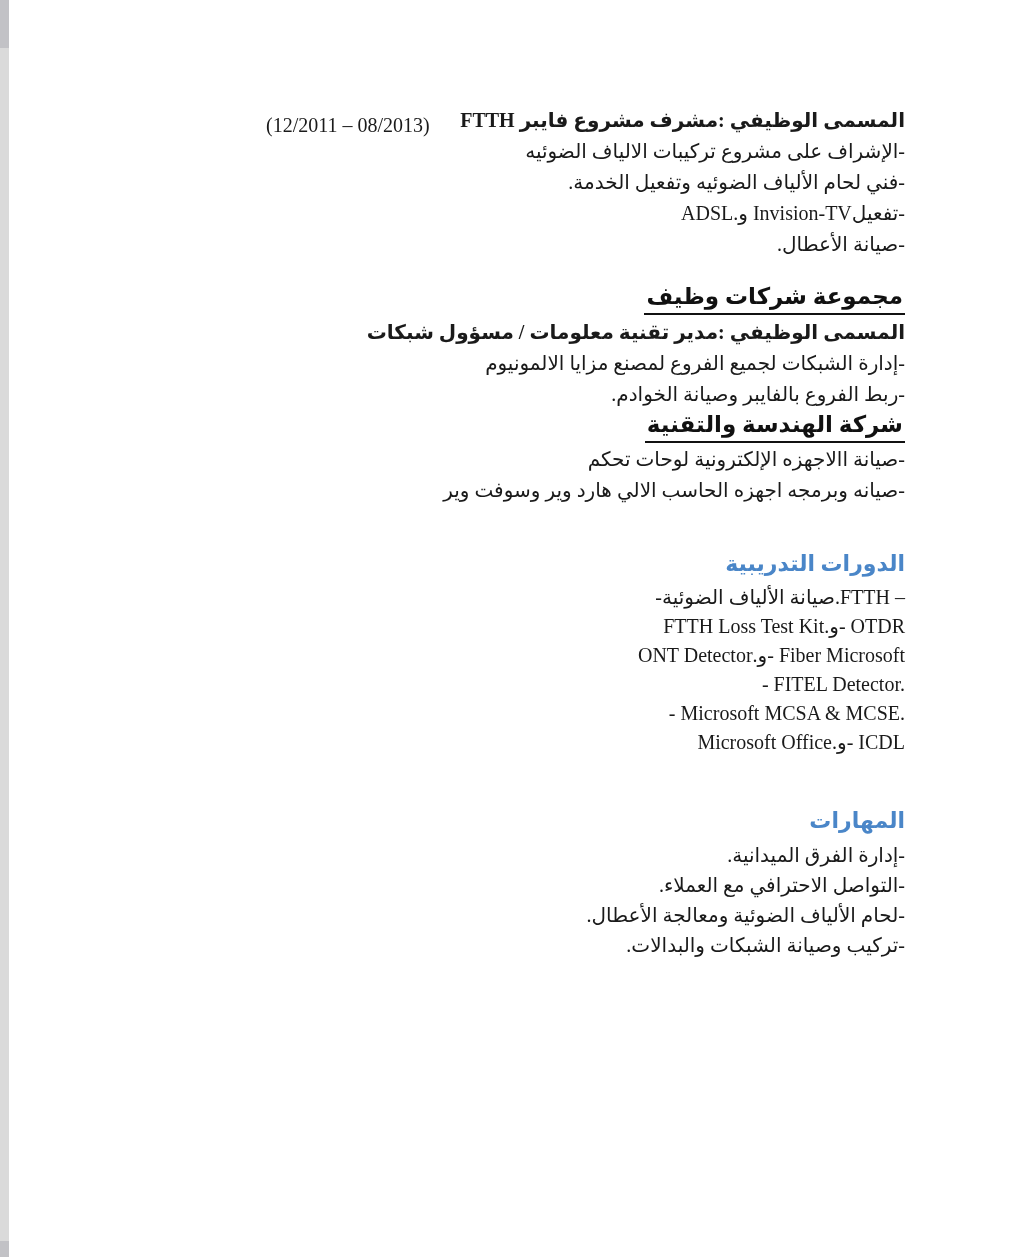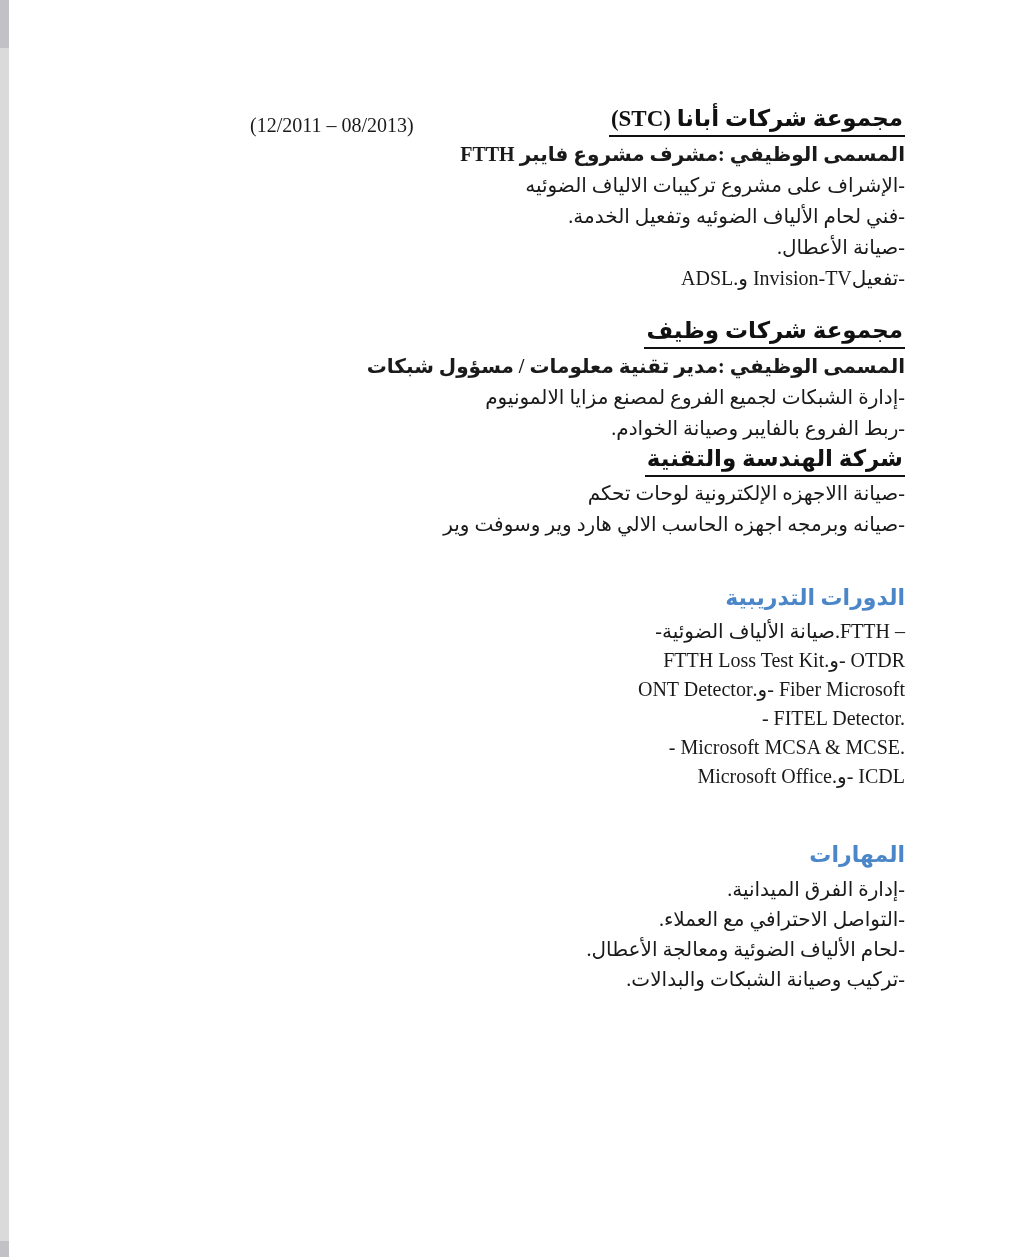--- a/index.html
+++ b/index.html
@@ -28,21 +28,21 @@
   .sec-eng{}
   .sec-courses{margin-top:41px;}
   .sec-skills{margin-top:47px;}
 
   .head-row{position:relative;line-height:34px;}
   .head{font-size:23px;font-weight:700;color:#111;}
   .head.u{display:inline-block;border-bottom:2px solid #111;padding:0 2px 1px 2px;line-height:30px;}
   .head.blue{color:var(--blue,#4a86c8);font-size:22px;}
 
   .date{
-    position:absolute;left:4px;top:4px;
+    position:absolute;left:20px;top:4px;
     font-size:20px;font-weight:400;color:#1a1a1a;
     direction:ltr;text-align:left;white-space:nowrap;
   }
   .subtitle{font-size:20px;font-weight:700;line-height:32px;white-space:nowrap;}
   .line{font-size:20px;line-height:31px;white-space:nowrap;}
   .sec-courses .line{line-height:29px;text-align:right;}
   .sec-skills .line{line-height:30px;}
 </style>
 </head>
 <body>
@@ -51,29 +51,28 @@
 
   <div class="scrollbar">
     <div class="thumb top"></div>
     <div class="thumb bottom"></div>
   </div>
 
   <div class="content">
 
     <section class="sec sec-stc">
       <div class="head-row">
-        <span class="head u">مجموعة شركات أبانا (STC)</span>
         <span class="date">(12/2011 – 08/2013)</span>
       </div>
       <div class="subtitle">المسمى الوظيفي :مشرف مشروع فايبر FTTH</div>
       <div>
           <div class="line" dir="rtl">-الإشراف على مشروع تركيبات الالياف الضوئيه</div>
           <div class="line" dir="rtl">-فني لحام الألياف الضوئيه وتفعيل الخدمة.</div>
+          <div class="line" dir="rtl">-تفعيلInvision-TV و.ADSL</div>
           <div class="line" dir="rtl">-صيانة الأعطال.</div>
-          <div class="line" dir="rtl">-تفعيلInvision-TV و.ADSL</div>
         </div>
     </section>
 
     <section class="sec sec-wazeef">
       <div class="head-row">
         <span class="head u">مجموعة شركات وظيف</span>
       </div>
       <div class="subtitle">المسمى الوظيفي :مدير تقنية معلومات / مسؤول شبكات</div>
       <div>
           <div class="line" dir="rtl">-إدارة الشبكات لجميع الفروع لمصنع مزايا الالمونيوم</div>

